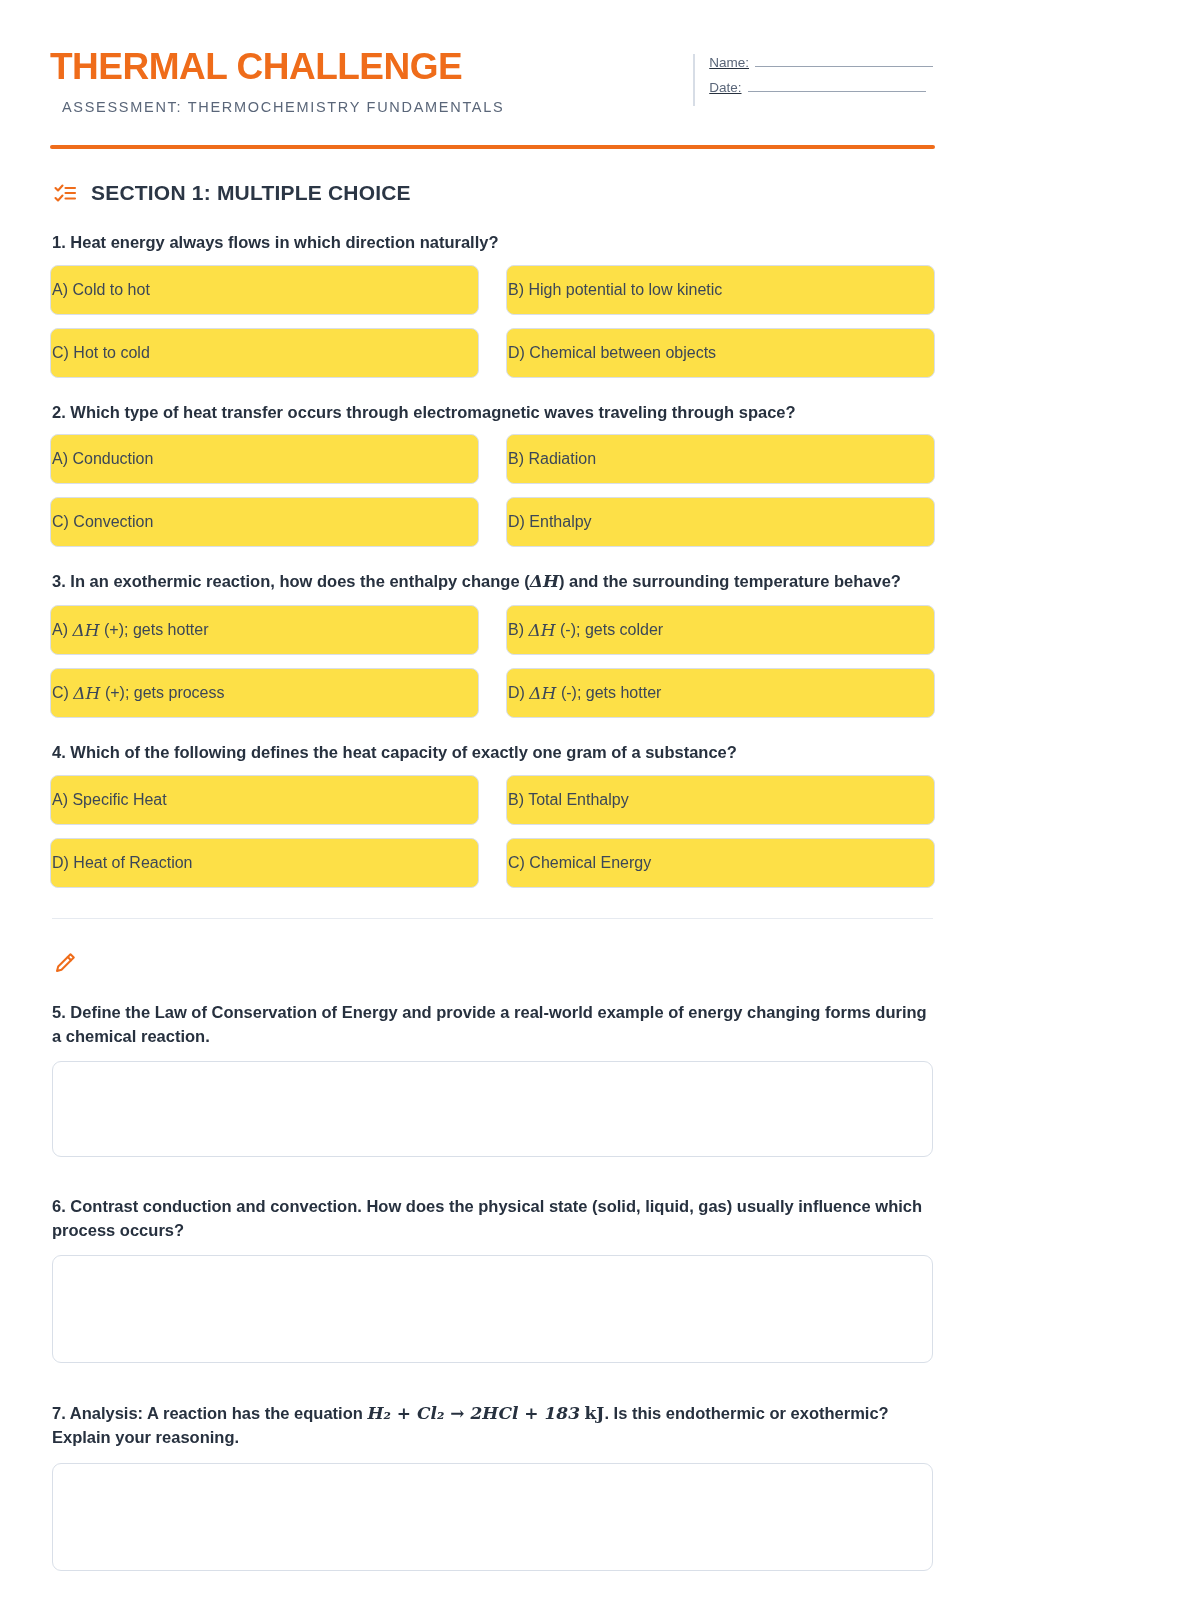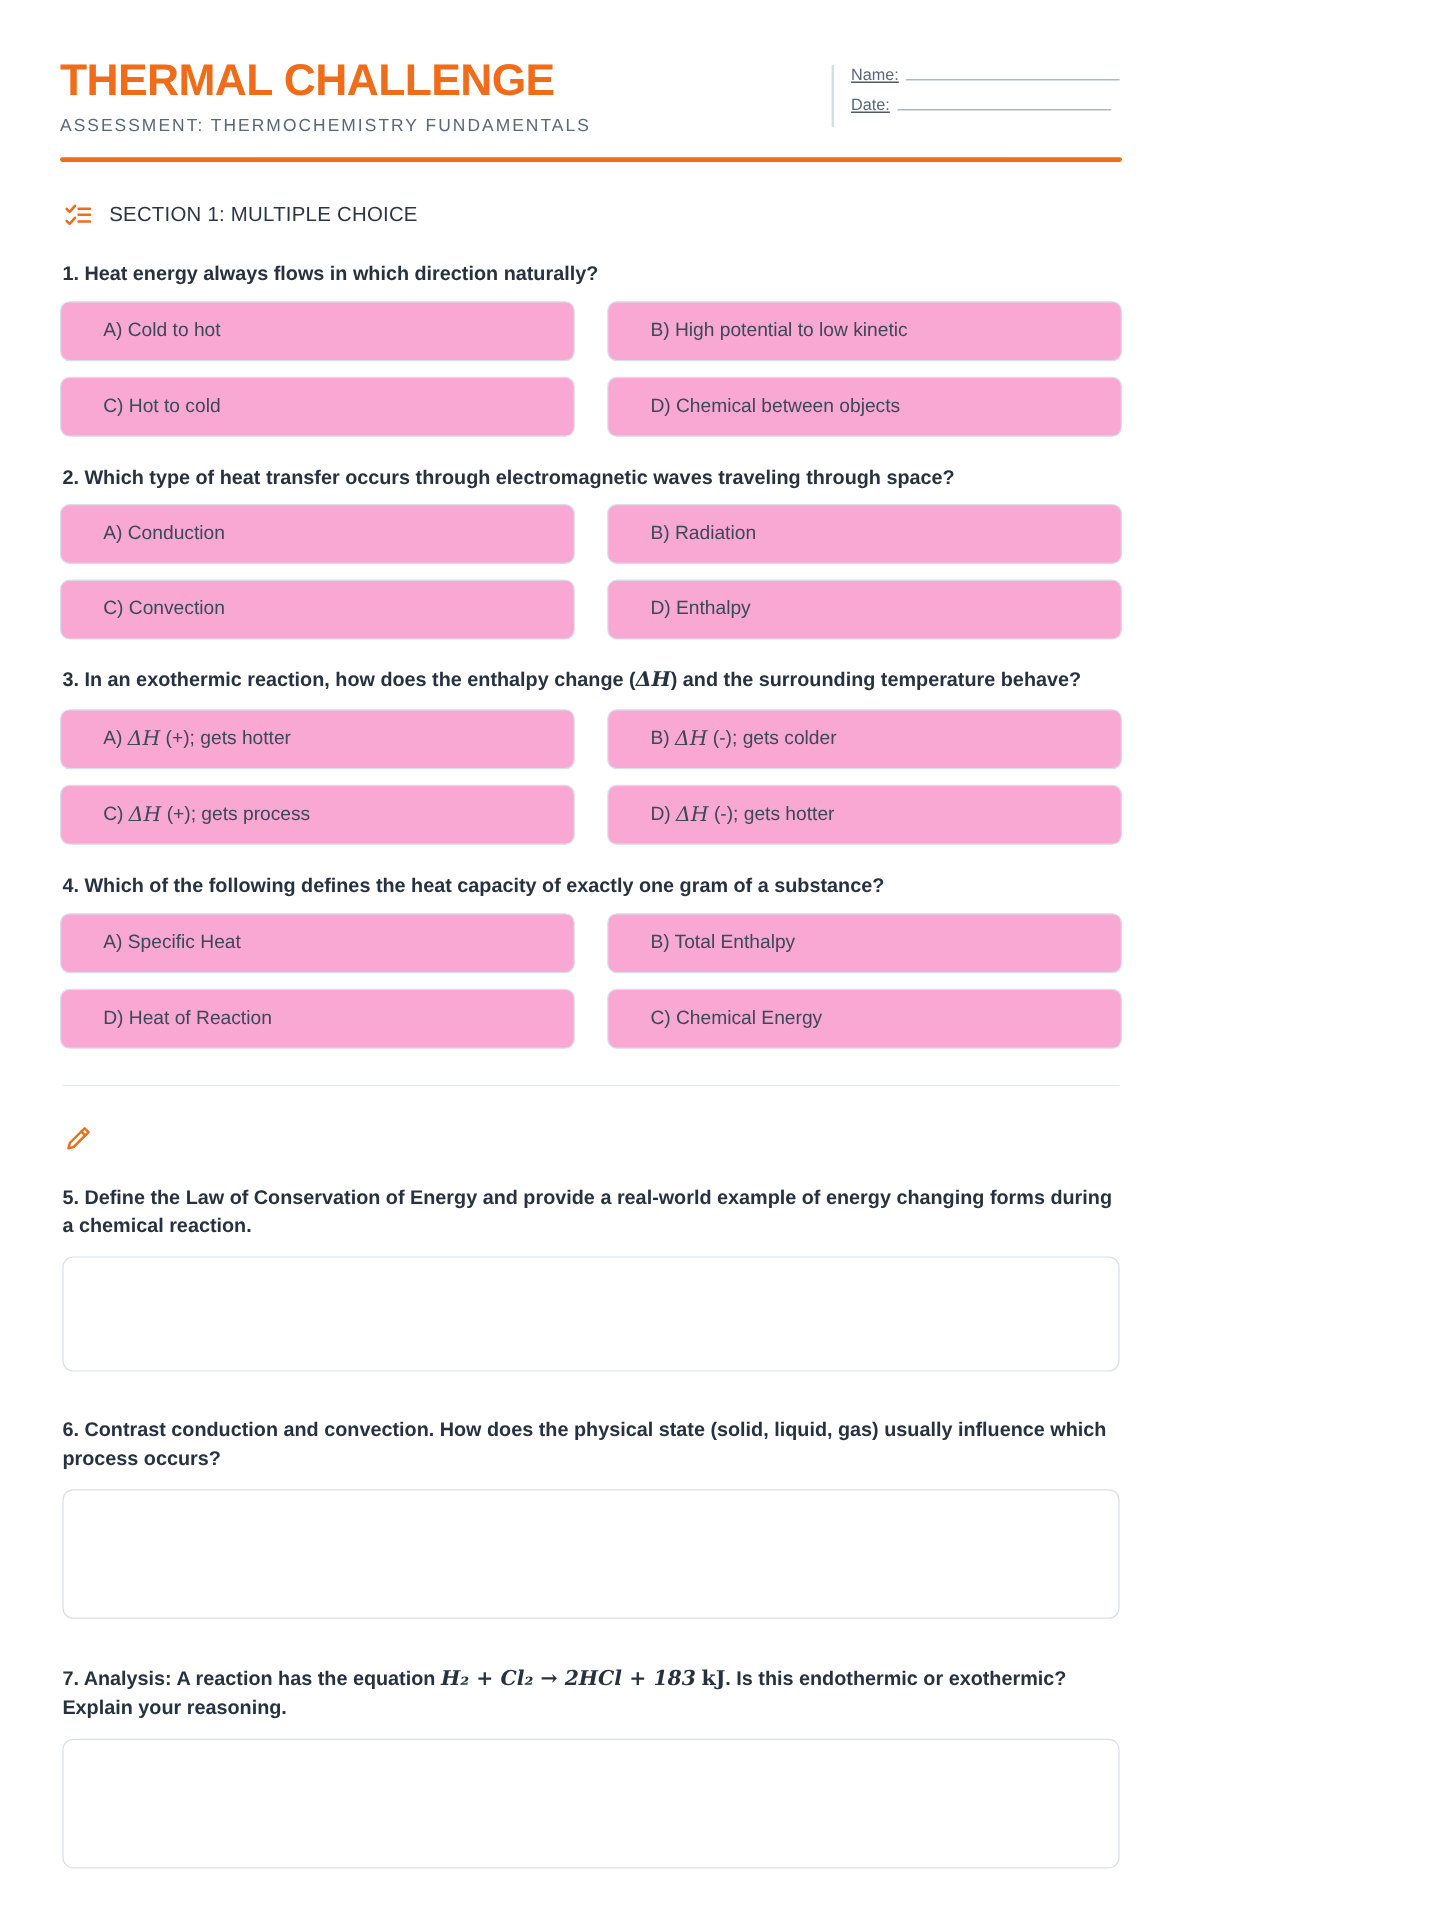--- a/index.html
+++ b/index.html
@@ -31,21 +31,21 @@
     font-weight: bold;
     letter-spacing: -0.5px;
     color: #ef6c1a;
     margin: 0 0 10px 0;
     line-height: 1.05;
   }
   .doc-subtitle {
     font-size: 14.5px;
     letter-spacing: 1.7px;
     color: #5a6679;
-    margin: 0;
+    margin: 12px;
     font-weight: normal;
   }
   .name-date {
     display: flex;
     align-items: flex-start;
     gap: 14px;
     padding-top: 8px;
     margin-right: 2px;
     text-decoration: underline;
   }
@@ -84,22 +84,22 @@
   }
   .section-head .sicon {
     width: 26px;
     height: 26px;
     color: #ef6c1a;
     display: inline-flex;
     align-items: center;
     justify-content: center;
   }
   .section-head .stitle {
-    font-size: 17px;
-    font-weight: normal;
+    font-size: 21px;
+    font-weight: bold;
     letter-spacing: 0.2px;
     color: #2b3645;
   }
 
   
   .question {
     font-size: 16.5px;
     font-weight: bold;
     color: #27313f;
     margin: 0 0 11px 2px;
@@ -107,24 +107,24 @@
   }
   .mcq-grid {
     display: grid;
     grid-template-columns: 1fr 1fr;
     gap: 13px 27px;
     margin-bottom: 23px;
   }
   .opt {
     border: 1.4px solid #d9dfe8;
     border-radius: 8px;
-    padding: 14px 35px;
+    padding: 14px 1px;
     font-size: 16px;
     color: #3c4757;
-    background: #f9a8d4;
+    background: #fde047;
     min-height: 50px;
     display: flex;
     align-items: center;
   }
   .mathit {
     font-family: "DejaVu Serif", serif;
     font-style: italic;
     font-size: 17px;
   }
   .mathup {

